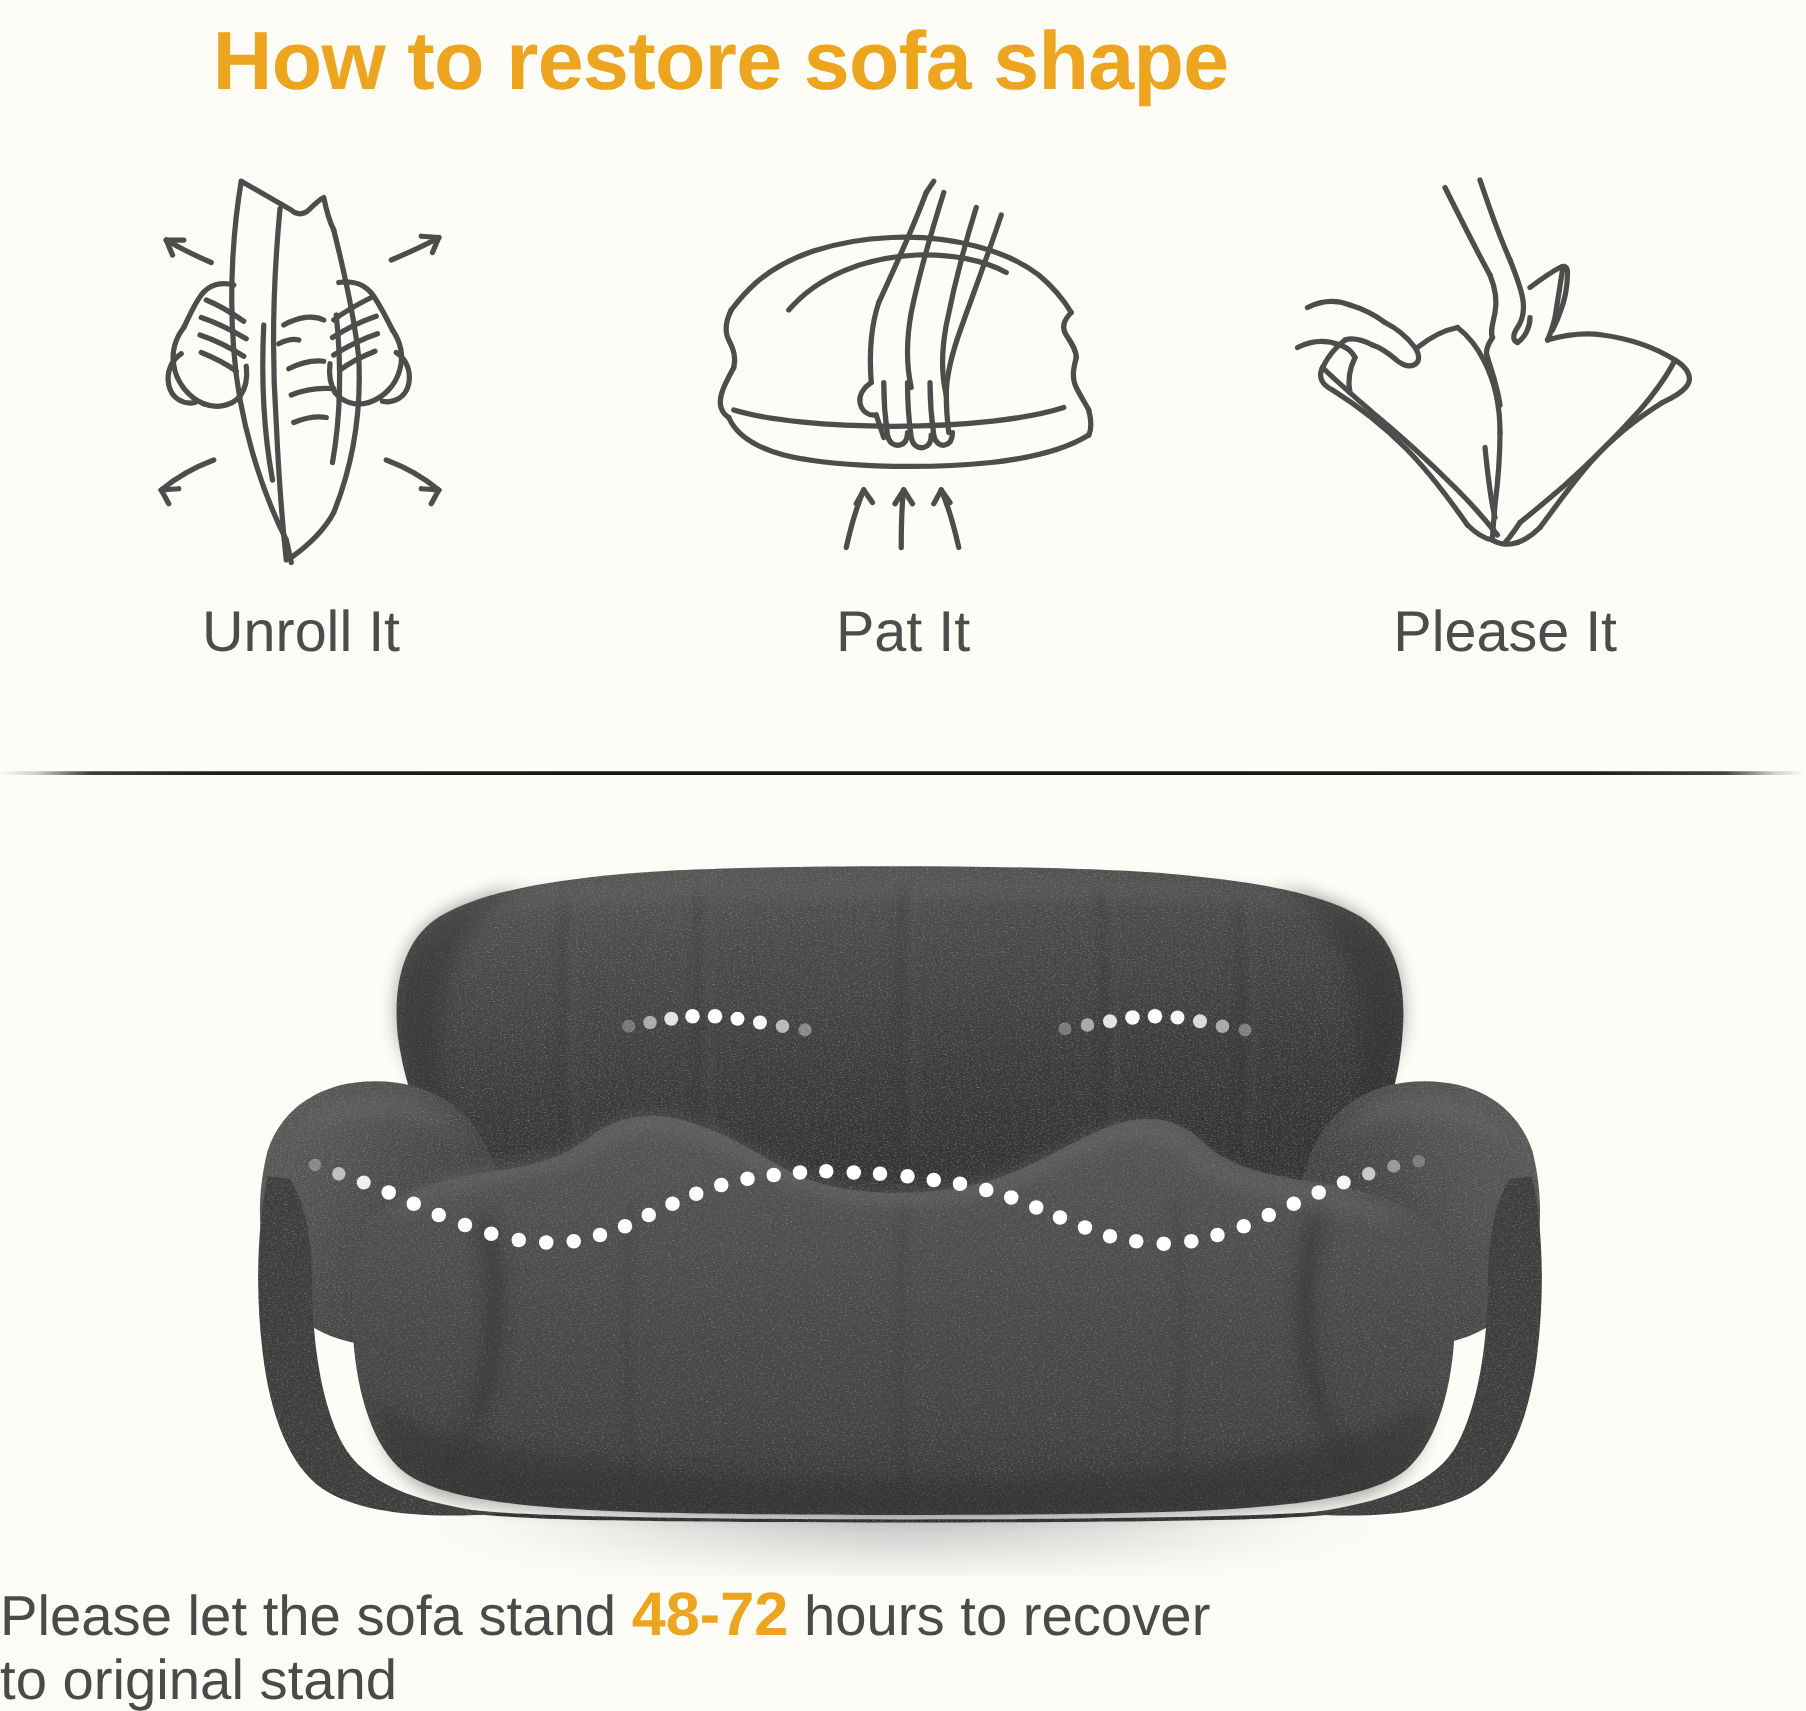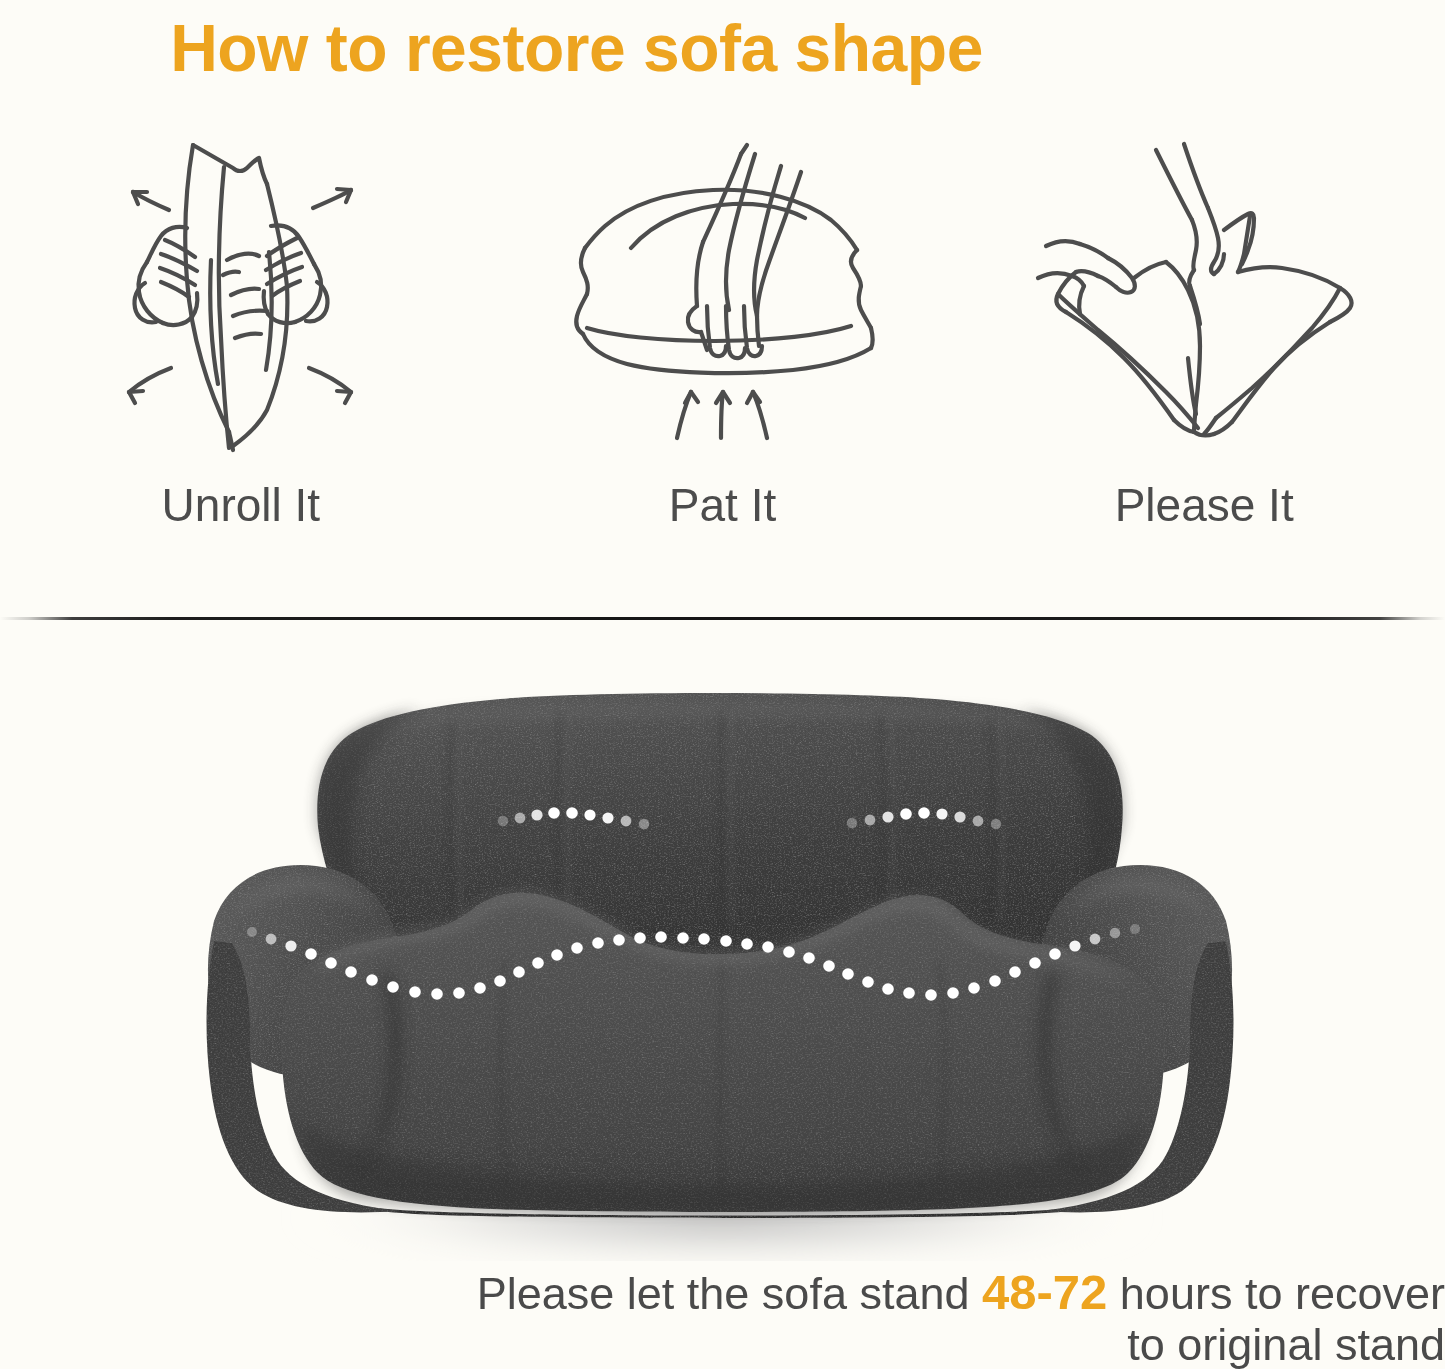--- a/index.html
+++ b/index.html
@@ -114,21 +114,21 @@
     height: 640px;
     display: block;
   }
 
   
   .caption {
     position: absolute;
     top: 1267px;
     left: 0;
     width: 1445px;
-    text-align: right;
+    text-align: left;
     font-size: 45px;
     line-height: 51px;
     color: #4a4a4a;
     font-weight: 400;
     font-family: "Liberation Sans", sans-serif;
   }
   .caption .hl {
     color: #eda41f;
     font-weight: 700;
     font-size: 49px;

